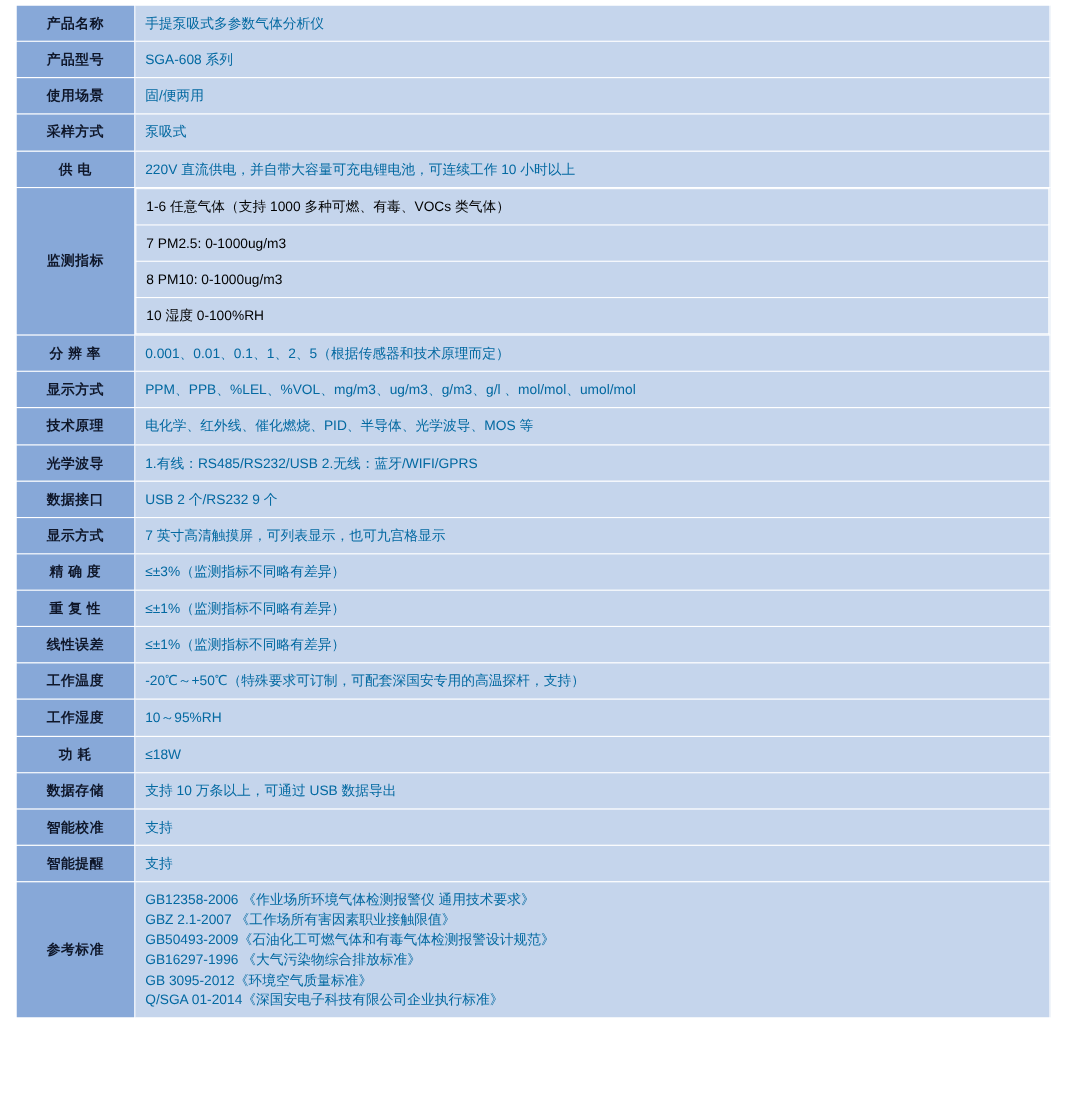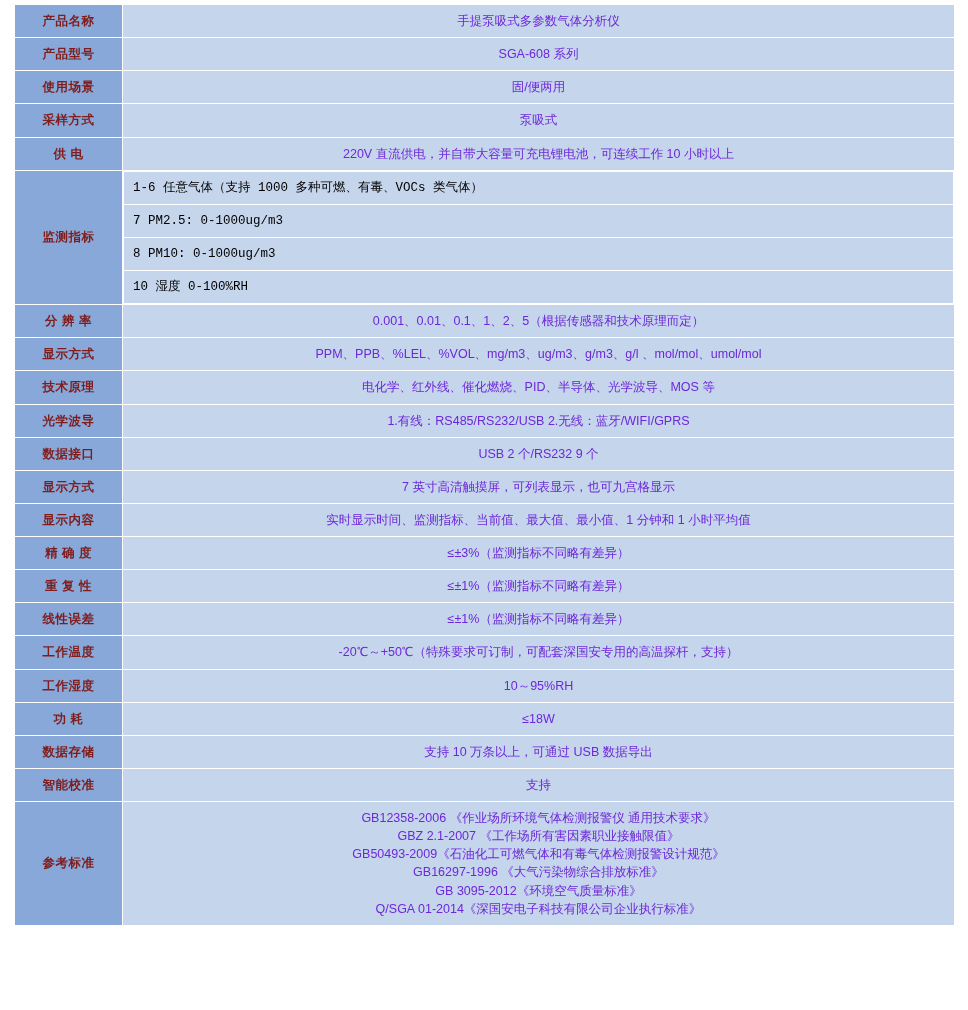--- a/index.html
+++ b/index.html
@@ -21,37 +21,35 @@
   #spec-table col.c-value { width: 832px; }
 
   #spec-table td {
     border: 1px solid #ffffff;
     vertical-align: middle;
     font-size: 12.5px;
     line-height: 1.45;
   }
   td.label {
     background: #87a8d8;
-    color: #7f1d1d;
+    color: #0f172a;
     font-weight: bold;
     text-align: center;
     padding: 7px 4px;
     letter-spacing: 0.5px;
   }
   td.value {
     background: #c5d5ec;
-    color: #6d28d9;
+    color: #0369a1;
     padding: 7px 9px;
-    text-align: center;
   }
   .nested {
     border-collapse: collapse;
     width: 100%;
     table-layout: fixed;
-    font-family: Liberation Mono, monospace;
   }
   .nested td {
     border: 1px solid #ffffff;
     border-left: none;
     border-right: none;
     background: #c5d5ec;
     padding: 7px 9px;
     font-size: 12.5px;
   }
   .nested tr:first-child td { border-top: none; }
@@ -135,24 +133,20 @@
     </tr>
     <tr>
       <td class="label">数据接口</td>
       <td class="value">USB 2 个/RS232 9 个</td>
     </tr>
     <tr>
       <td class="label">显示方式</td>
       <td class="value">7 英寸高清触摸屏，可列表显示，也可九宫格显示</td>
     </tr>
     <tr>
-      <td class="label">显示内容</td>
-      <td class="value">实时显示时间、监测指标、当前值、最大值、最小值、1 分钟和 1 小时平均值</td>
-    </tr>
-    <tr>
       <td class="label">精  确  度</td>
       <td class="value">≤±3%（监测指标不同略有差异）</td>
     </tr>
     <tr>
       <td class="label">重  复  性</td>
       <td class="value">≤±1%（监测指标不同略有差异）</td>
     </tr>
     <tr>
       <td class="label">线性误差</td>
       <td class="value">≤±1%（监测指标不同略有差异）</td>
@@ -170,20 +164,24 @@
       <td class="value">≤18W</td>
     </tr>
     <tr>
       <td class="label">数据存储</td>
       <td class="value">支持 10 万条以上，可通过 USB 数据导出</td>
     </tr>
     <tr>
       <td class="label">智能校准</td>
       <td class="value">支持</td>
     </tr>
+    <tr>
+      <td class="label">智能提醒</td>
+      <td class="value">支持</td>
+    </tr>
 
     <tr>
       <td class="label">参考标准</td>
       <td class="value std-list">GB12358-2006 《作业场所环境气体检测报警仪 通用技术要求》
 GBZ 2.1-2007 《工作场所有害因素职业接触限值》
 GB50493-2009《石油化工可燃气体和有毒气体检测报警设计规范》
 GB16297-1996 《大气污染物综合排放标准》
 GB 3095-2012《环境空气质量标准》
 Q/SGA 01-2014《深国安电子科技有限公司企业执行标准》</td>
     </tr>

